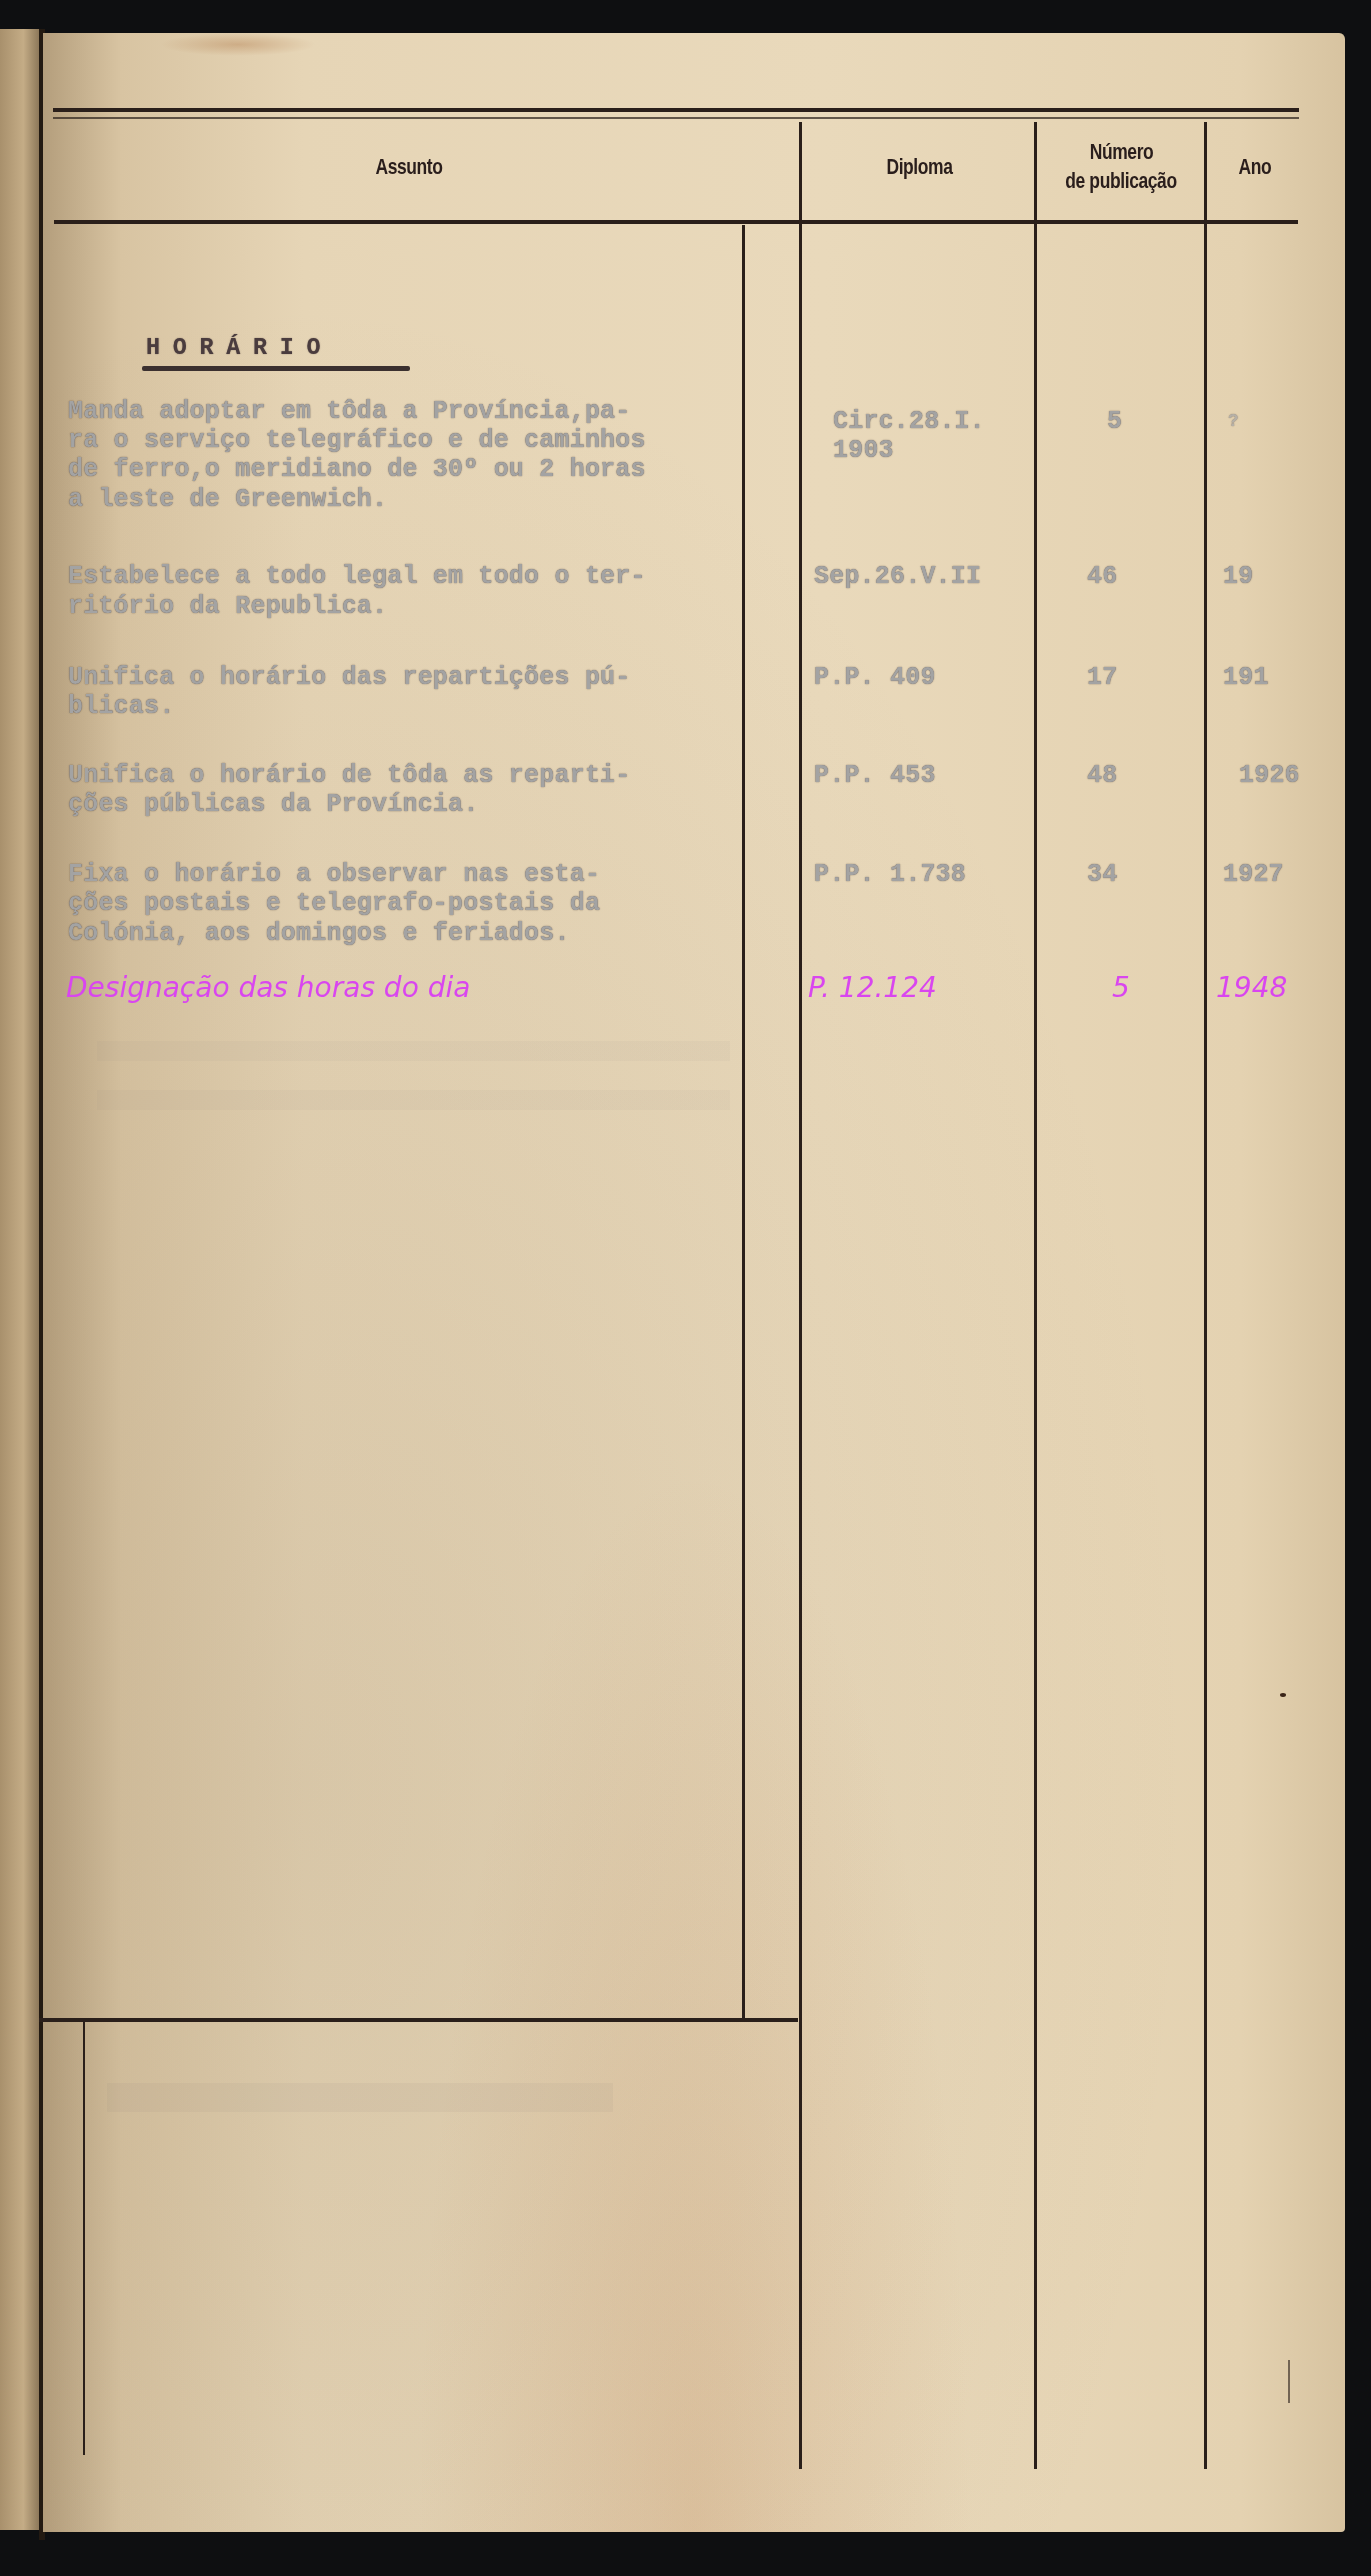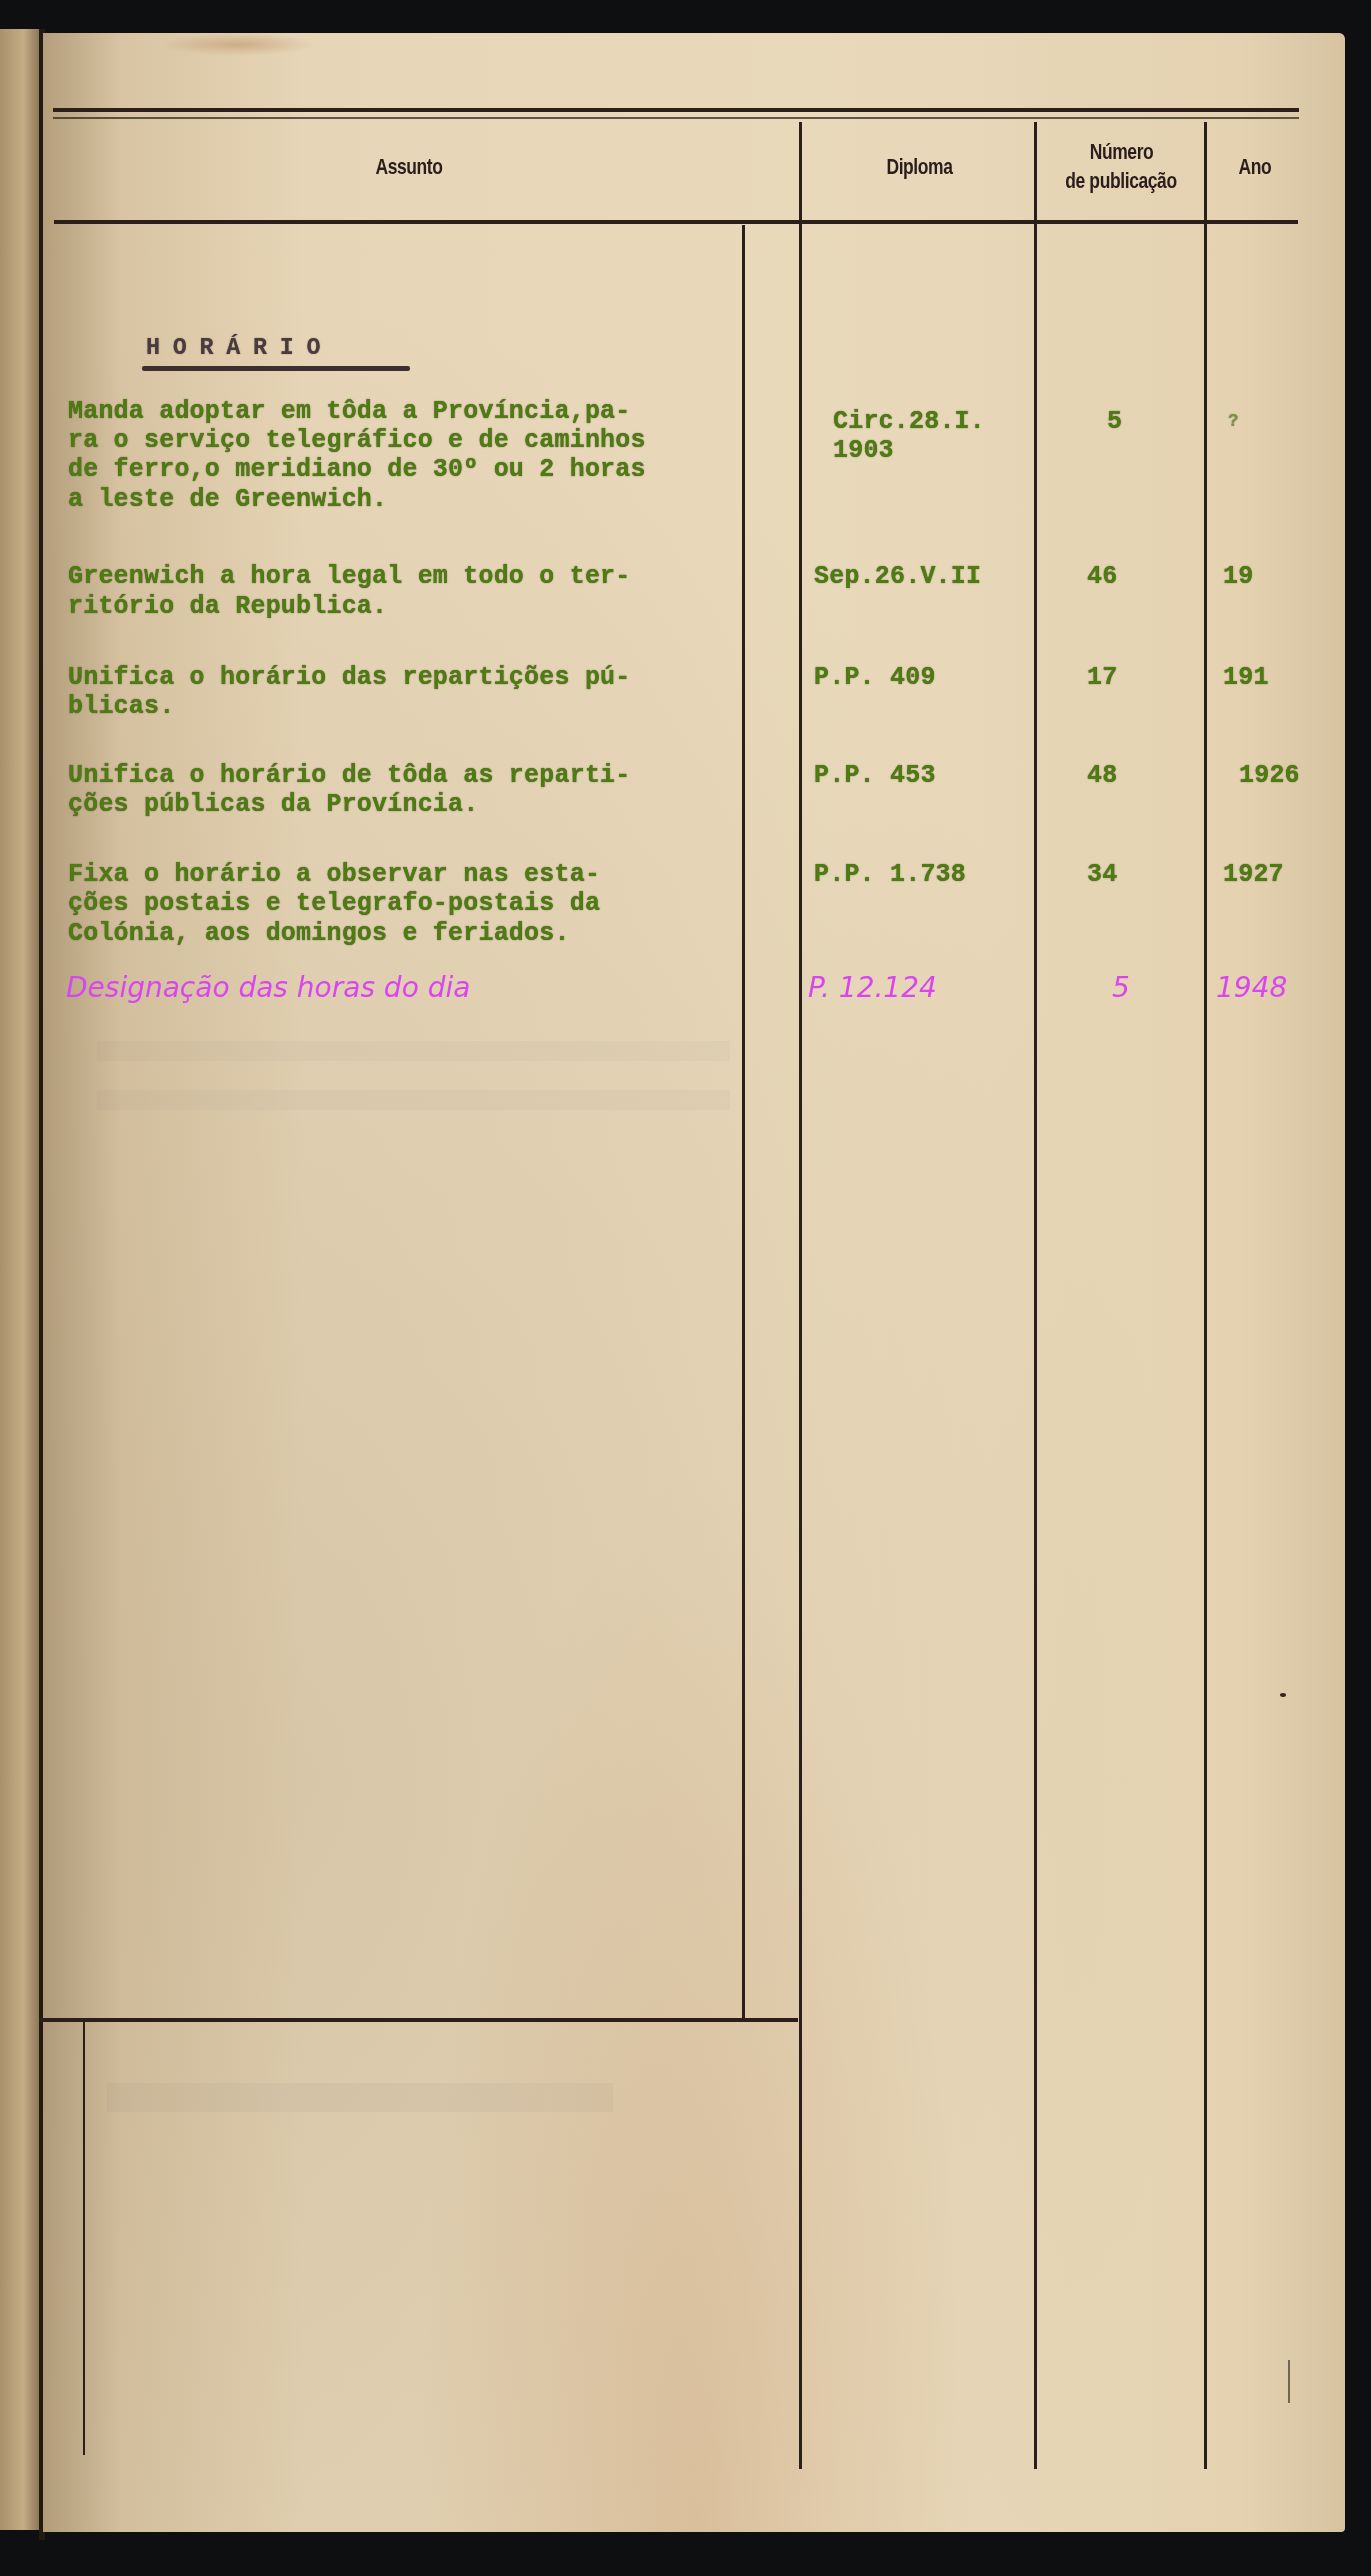--- a/index.html
+++ b/index.html
@@ -29,21 +29,21 @@
     background:radial-gradient(ellipse at center, rgba(170,110,60,0.35), transparent 70%);
   }
   .rule { position:absolute; background:#2a1f1a; }
   .hdr {
     position:absolute; font-family:"Liberation Sans", sans-serif; font-weight:bold;
     color:#2a1e1c; text-align:center; font-size:22.4px; letter-spacing:-0.5px;
     transform:scaleX(0.78); transform-origin:center;
   }
   .typed {
     position:absolute; font-family:"Liberation Mono", monospace; font-weight:bold;
-    color:#4d7c0f; font-size:25px; line-height:29px; white-space:pre;
+    color:#a3a3a3; font-size:25px; line-height:29px; white-space:pre;
     letter-spacing:0.2px; text-shadow:0 0 1.2px rgba(40,30,35,0.8);
   }
   .hand {
     position:absolute; font-family:"DejaVu Sans", sans-serif; color:#d946ef;
     font-size:28px; white-space:pre; font-style:italic;
   }
   .ghost {
     position:absolute; font-family:"DejaVu Sans", sans-serif; color:rgba(120,110,110,0.18);
     font-size:25px; white-space:pre;
   }
@@ -91,21 +91,21 @@
   <div class="typed" style="left:68px;top:426px;text-align:right;">ra o serviço telegráfico e de caminhos</div>
   <div class="typed" style="left:68px;top:455px;">de ferro,o meridiano de 30º ou 2 horas</div>
   <div class="typed" style="left:68px;top:485px;">a leste de Greenwich.</div>
   <div class="typed" style="left:833px;top:407px;">Circ.28.I.</div>
   <div class="typed" style="left:833px;top:436px;">1903</div>
   <div class="typed" style="left:1107px;top:407px;">5</div>
   <div class="typed" style="left:1228px;top:407px;opacity:.7;font-size:17.5px;">?</div>
 </div>
 
 <div>
-  <div class="typed" style="left:68px;top:562px;">Greenwich a hora legal em todo o ter-</div>
+  <div class="typed" style="left:68px;top:562px;">Estabelece a todo legal em todo o ter-</div>
   <div class="typed" style="left:68px;top:592px;">ritório da Republica.</div>
   <div class="typed" style="left:814px;top:562px;">Sep.26.V.II</div>
   <div class="typed" style="left:1087px;top:562px;">46</div>
   <div class="typed" style="left:1223px;top:562px;">19</div>
 </div>
 
 <div>
   <div class="typed" style="left:68px;top:663px;">Unifica o horário das repartições pú-</div>
   <div class="typed" style="left:68px;top:692px;">blicas.</div>
   <div class="typed" style="left:814px;top:663px;">P.P. 409</div>

